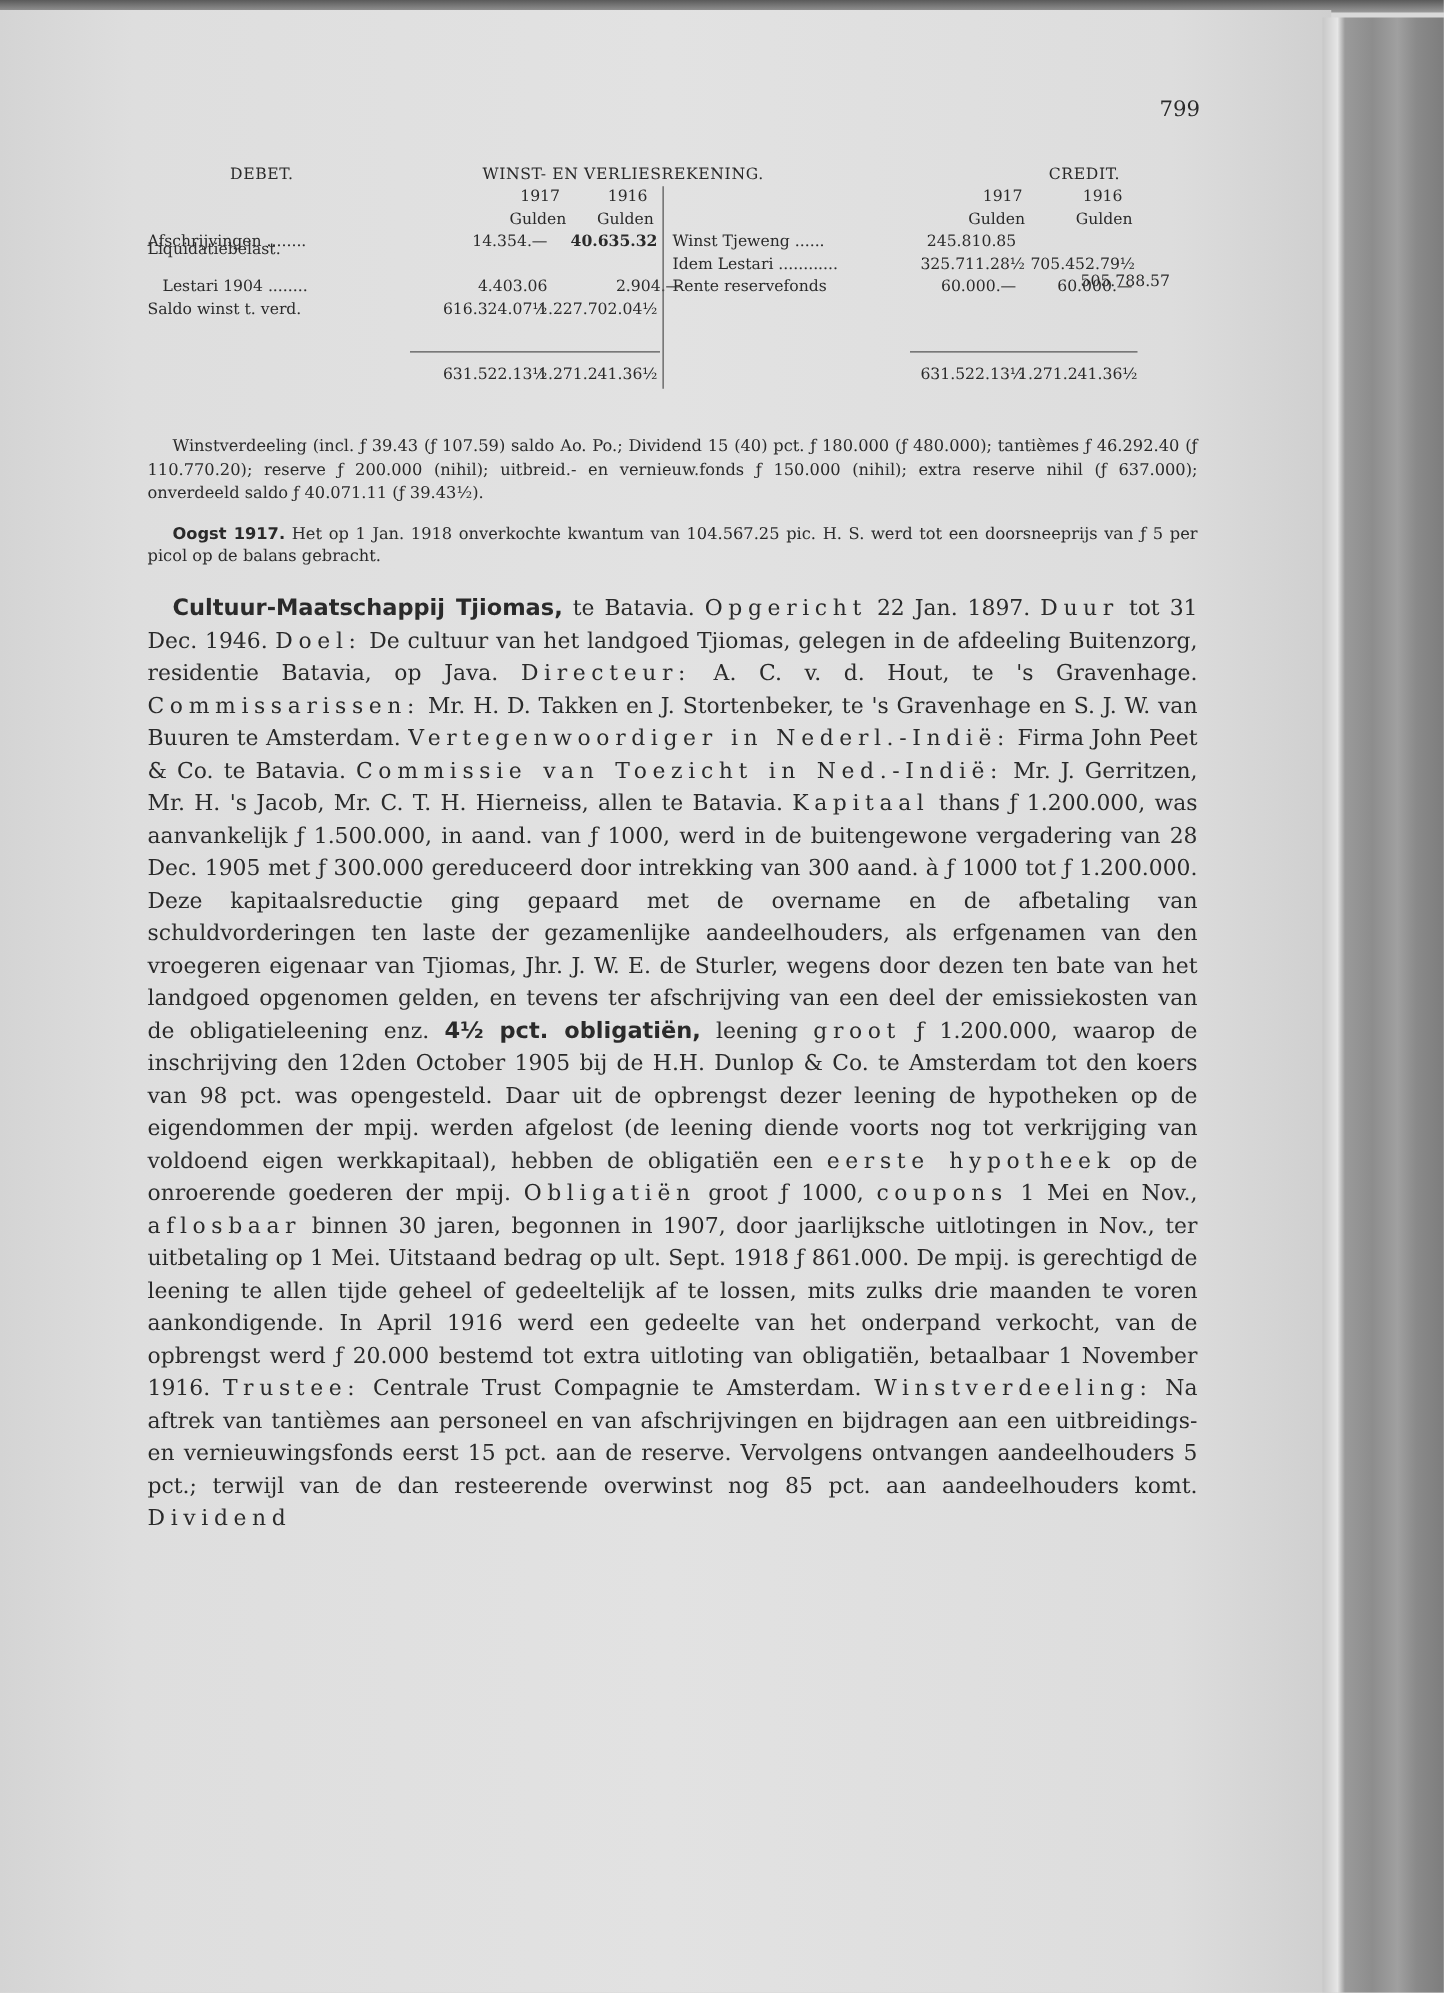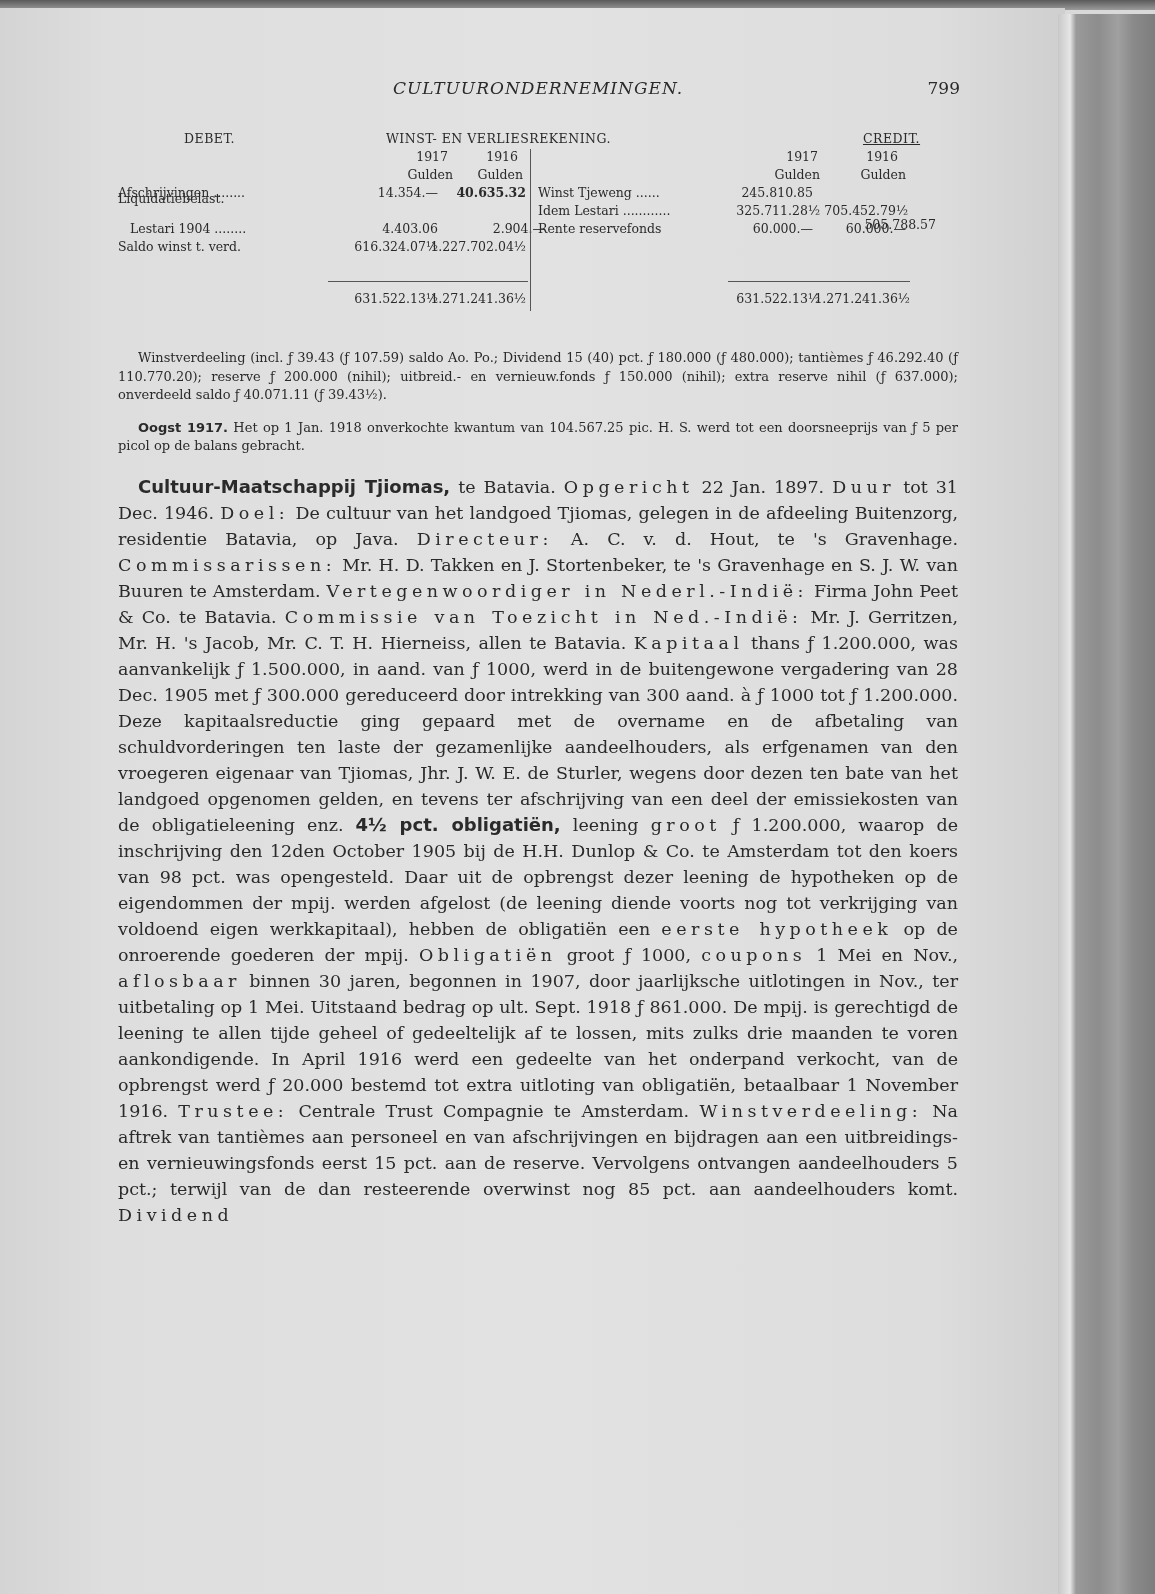--- a/index.html
+++ b/index.html
@@ -53,28 +53,27 @@
 </head>
 <body>
 
 <div class="top-shadow"></div>
 <div class="page"></div>
 <div class="spine"></div>
 
 <div class="content">
 
   <div class="running-head">
-    <div class="title">CULTUURONDERNEMINGEN.</div>
     <div class="pageno">799</div>
   </div>
 
   <div class="acct">
     <div class="hdr" style="left:30px;margin-left:36px;">DEBET.</div>
     <div class="hdr" style="left:268px;">WINST- EN VERLIESREKENING.</div>
-    <div class="hdr" style="left:745px;text-decoration:underline;">CREDIT.</div>
+    <div class="hdr" style="left:721px;">CREDIT.</div>
 
     <div class="num" style="left:270px; width:60px; top:18px;">1917</div>
     <div class="num" style="left:340px; width:60px; top:18px;">1916</div>
     <div class="num" style="left:265px; width:70px; top:36px;">Gulden</div>
     <div class="num" style="left:335px; width:70px; top:36px;">Gulden</div>
 
     <div class="row" style="left:0; top:54px;">Afschrijvingen ........</div>
     <div class="num" style="left:220px; width:100px; top:54px;">14.354.—</div>
     <div class="num" style="left:300px; width:108px; top:54px;font-weight:bold;">40.635.32</div>
 

